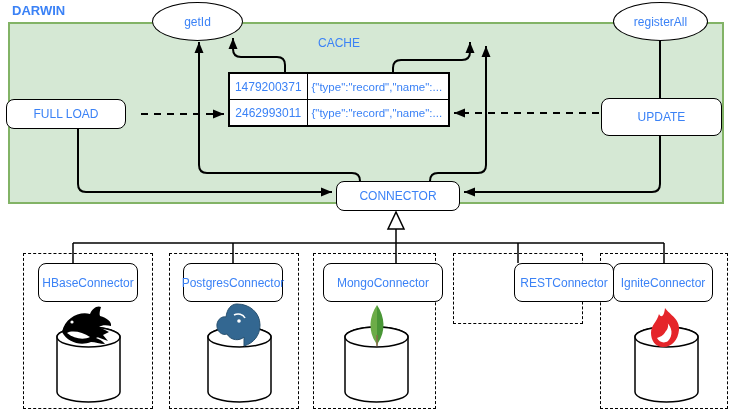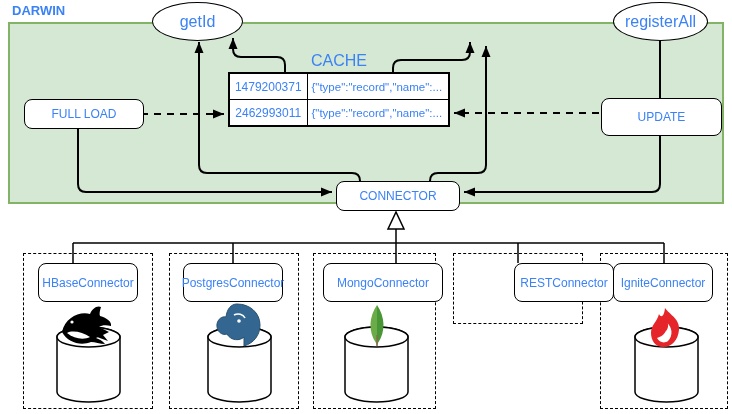--- a/index.html
+++ b/index.html
@@ -3,28 +3,28 @@
 <meta charset="utf-8">
 <style>
   html,body{margin:0;padding:0;background:#fff;}
   #canvas{position:relative;width:732px;height:414px;background:#fff;overflow:hidden;
           font-family:"Liberation Sans",sans-serif;color:#3b82f6;}
   .layer-svg{position:absolute;left:0;top:0;z-index:1;}
   #darwin-box{position:absolute;left:8px;top:22px;width:716px;height:182px;
               background:#d5e8d4;border:2px solid #82b366;box-sizing:border-box;z-index:0;}
   #darwin-label{position:absolute;left:12px;top:3px;font-size:13px;font-weight:bold;z-index:2;}
   .ellipse{position:absolute;background:#fff;border:1.5px solid #000;border-radius:50%;
-           display:flex;align-items:center;justify-content:center;font-size:16px;z-index:2;box-sizing:border-box;}
+           display:flex;align-items:center;justify-content:center;font-size:12px;z-index:2;box-sizing:border-box;}
   .node{position:absolute;background:#fff;border:1.5px solid #000;border-radius:8px;
         display:flex;align-items:center;justify-content:center;font-size:12px;text-align:center;
         z-index:2;box-sizing:border-box;}
   .node.two-line{line-height:1.5;}
   .dashed-box{position:absolute;border:1.5px dashed #000;box-sizing:border-box;z-index:1;}
-  #cache-label{position:absolute;left:228px;top:52px;width:222px;text-align:center;
-               font-size:16px;z-index:2;}
+  #cache-label{position:absolute;left:228px;top:36px;width:222px;text-align:center;
+               font-size:12px;z-index:2;}
   #cache-table{position:absolute;left:228px;top:72px;width:222px;border-collapse:collapse;
                background:#fff;table-layout:fixed;z-index:2;font-size:12px;}
   #cache-table th,#cache-table td{border:1.5px solid #000;height:25px;padding:0 4px;
                background:#fff;overflow:hidden;white-space:nowrap;}
   #cache-table{border:2px solid #000;}
   #cache-table th{font-weight:bold;text-align:center;}
   td.id-cell{text-align:center;}
   td.schema-cell{font-size:11.5px;text-align:left;}
   .col-id{width:78px;}
 </style>
@@ -125,21 +125,21 @@
       <td class="id-cell">1479200371</td>
       <td class="schema-cell">{"type":"record","name":...</td>
     </tr>
     <tr>
       <td class="id-cell">2462993011</td>
       <td class="schema-cell">{"type":"record","name":...</td>
     </tr>
   </tbody>
     </table>
 
-  <div class="node" style="left:24px;top:99px;width:120px;height:30px;">
+  <div class="node" style="left:6px;top:99px;width:120px;height:30px;">
     <span>FULL LOAD</span>
   </div>
   <div class="node" style="left:601px;top:98px;width:121px;height:38px;">
     <span>UPDATE</span>
   </div>
   <div class="node" style="left:336px;top:181px;width:124px;height:30px;">
     <span>CONNECTOR</span>
   </div>
 
   <div class="dashed-box" style="left:23px;top:253px;width:130px;height:156px;"></div>

